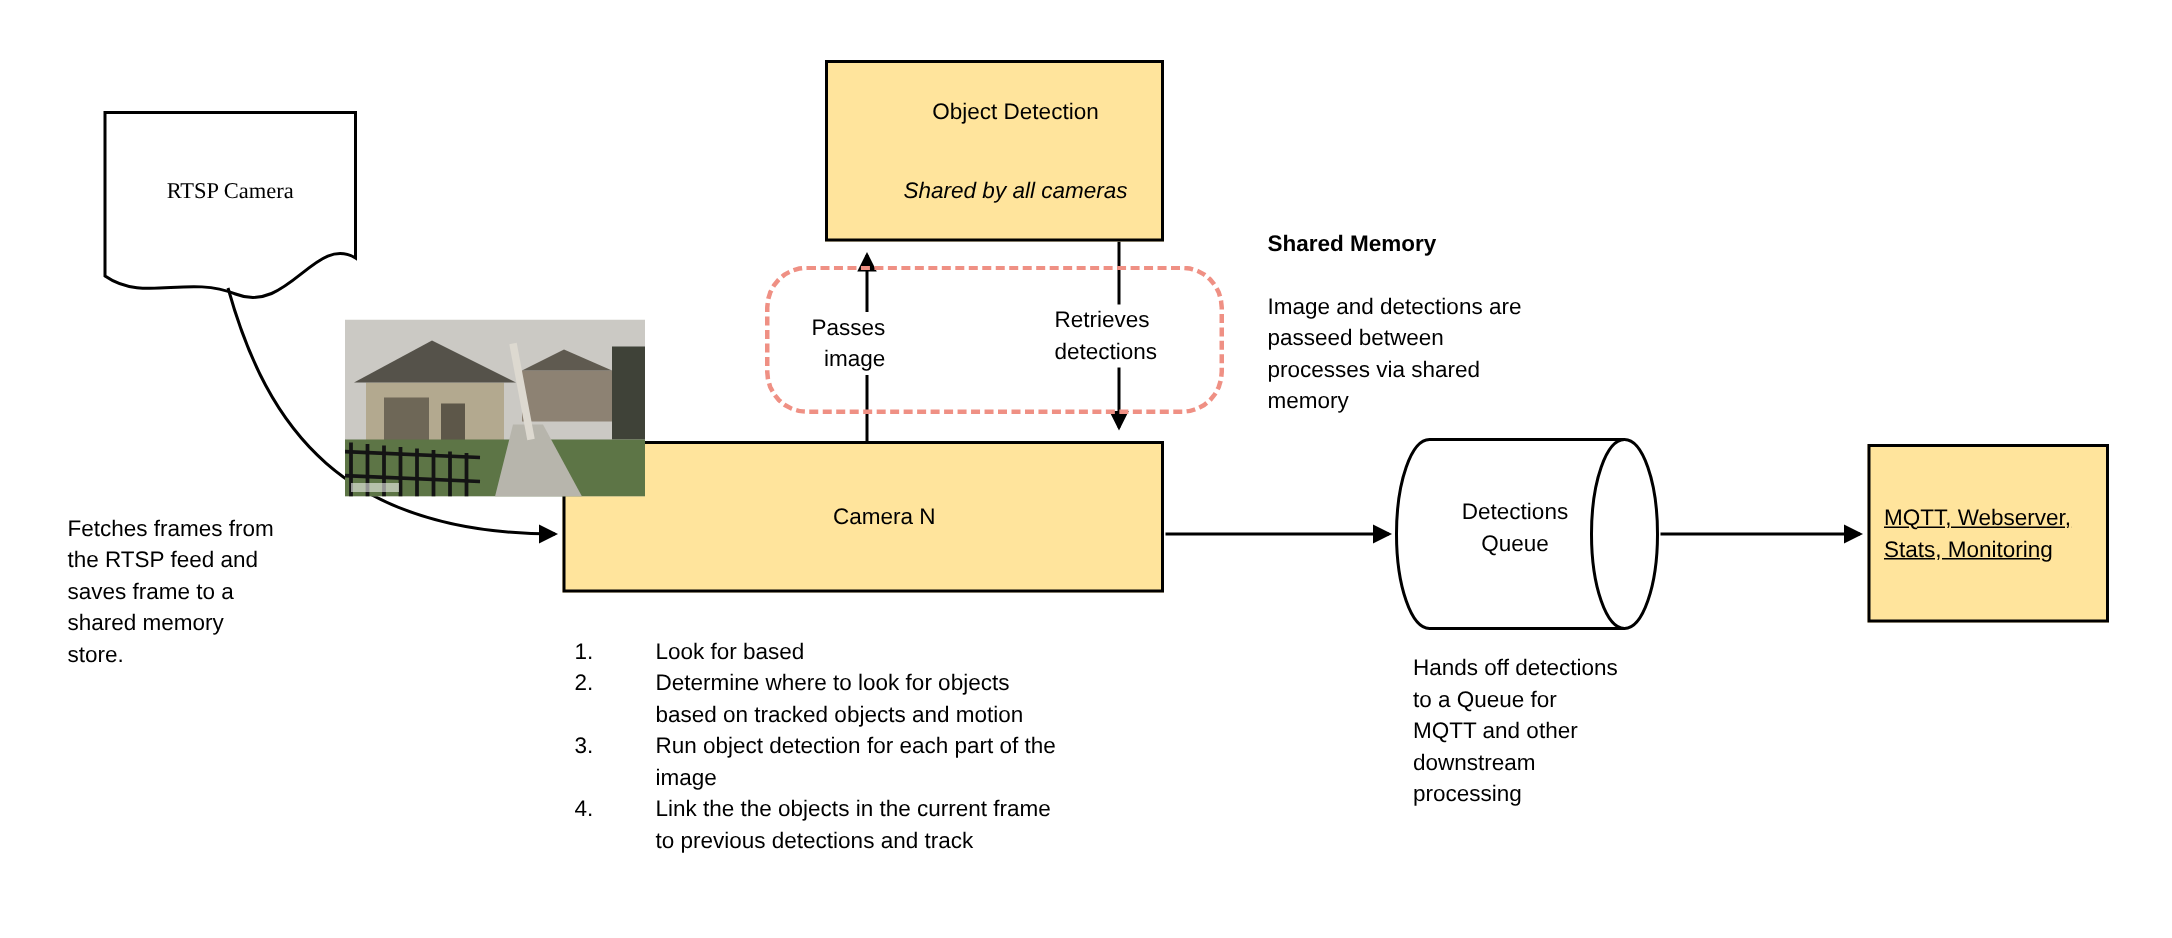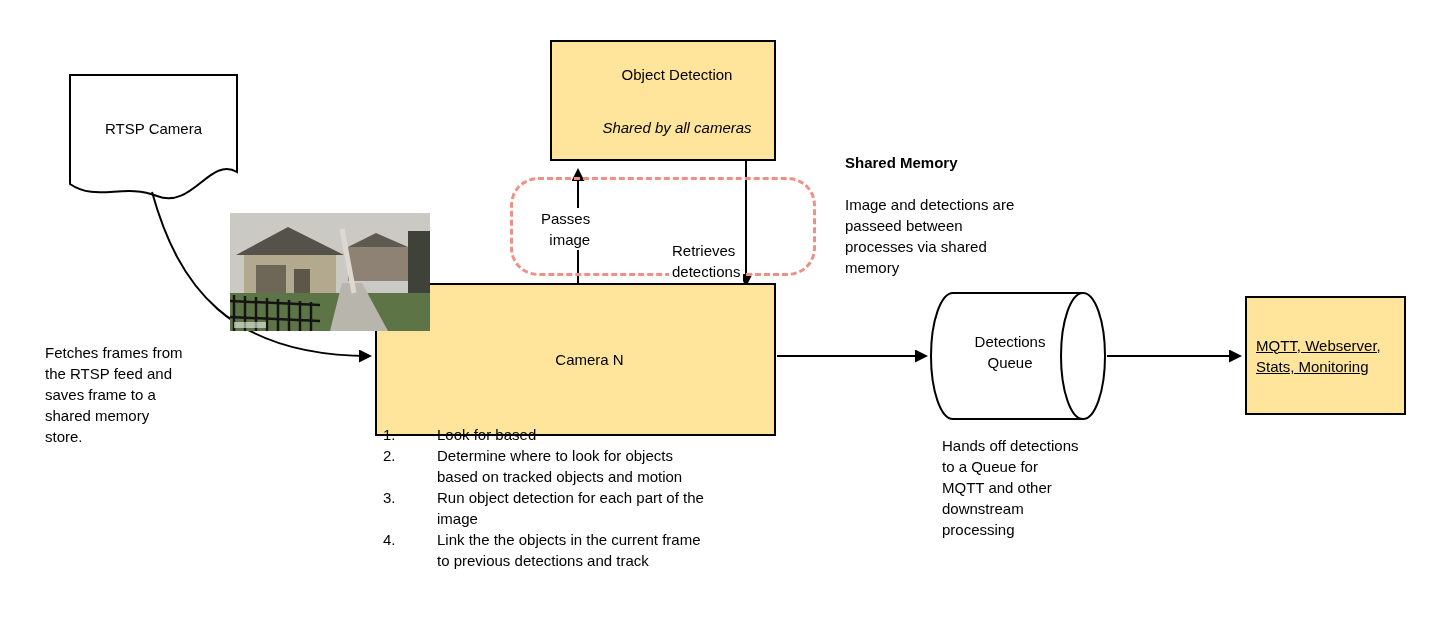--- a/index.html
+++ b/index.html
@@ -62,20 +62,21 @@
   .photo {
     position: absolute;
     left: 230px; top: 213px;
     width: 200px; height: 118px;
   }
   .rtsp-label {
     position: absolute;
     left: 70px; top: 118px;
     width: 167px;
     text-align: center;
+    font-family: Liberation Serif, serif;
   }
   .queue-label {
     position: absolute;
     left: 945px; top: 331px;
     width: 130px;
     text-align: center;
     white-space: pre-line;
   }
   .outputs-box {
     align-items: flex-start;
@@ -120,21 +121,21 @@
 the RTSP feed and
 saves frame to a
 shared memory
 store.</div>
 
   <div class="ybox" style="left:550px; top:40px; width:226px; height:121px;">
     <div>Object Detection</div>
     <div style="font-style:italic;margin-top:32px;">Shared by all cameras</div>
   </div>
 
-  <div class="ybox" style="left:375px; top:283px; width:401px; height:153px;align-items:center;">
+  <div class="ybox" style="left:375px; top:294px; width:401px; height:101px;align-items:center;">
     <div>Camera N</div>
   </div>
 
   <div class="photo">
     <svg width="200" height="118" viewBox="0 0 200 118">
       <rect width="200" height="118" fill="#cbc9c4"></rect>
       <rect x="118" y="34" width="60" height="34" fill="#8d8273"></rect>
       <polygon points="118,34 146,20 178,34" fill="#5f5a50"></polygon>
       <rect x="178" y="18" width="22" height="62" fill="#3f4238"></rect>
       <rect x="14" y="42" width="92" height="40" fill="#b3a98f"></rect>
@@ -157,21 +158,21 @@
         <line x1="81" y1="89" x2="81" y2="118"></line>
       </g>
       <rect x="4" y="109" width="32" height="6" fill="#ffffff" opacity="0.55"></rect>
     </svg>
   </div>
 
   <div class="ring"></div>
 
   <div class="arrow-label" style="left:538px; top:208px;text-align:right;">Passes
 image</div>
-  <div class="arrow-label" style="left:669px; top:203px;margin-top:37px;">Retrieves
+  <div class="arrow-label" style="left:700px; top:203px;">Retrieves
 detections</div>
 
   <div class="note" style="left:845px; top:131px; width:220px;">
     <div class="note-title">Shared Memory</div>
     <div class="pre">Image and detections are
 passeed between
 processes via shared
 memory</div>
   </div>
 

